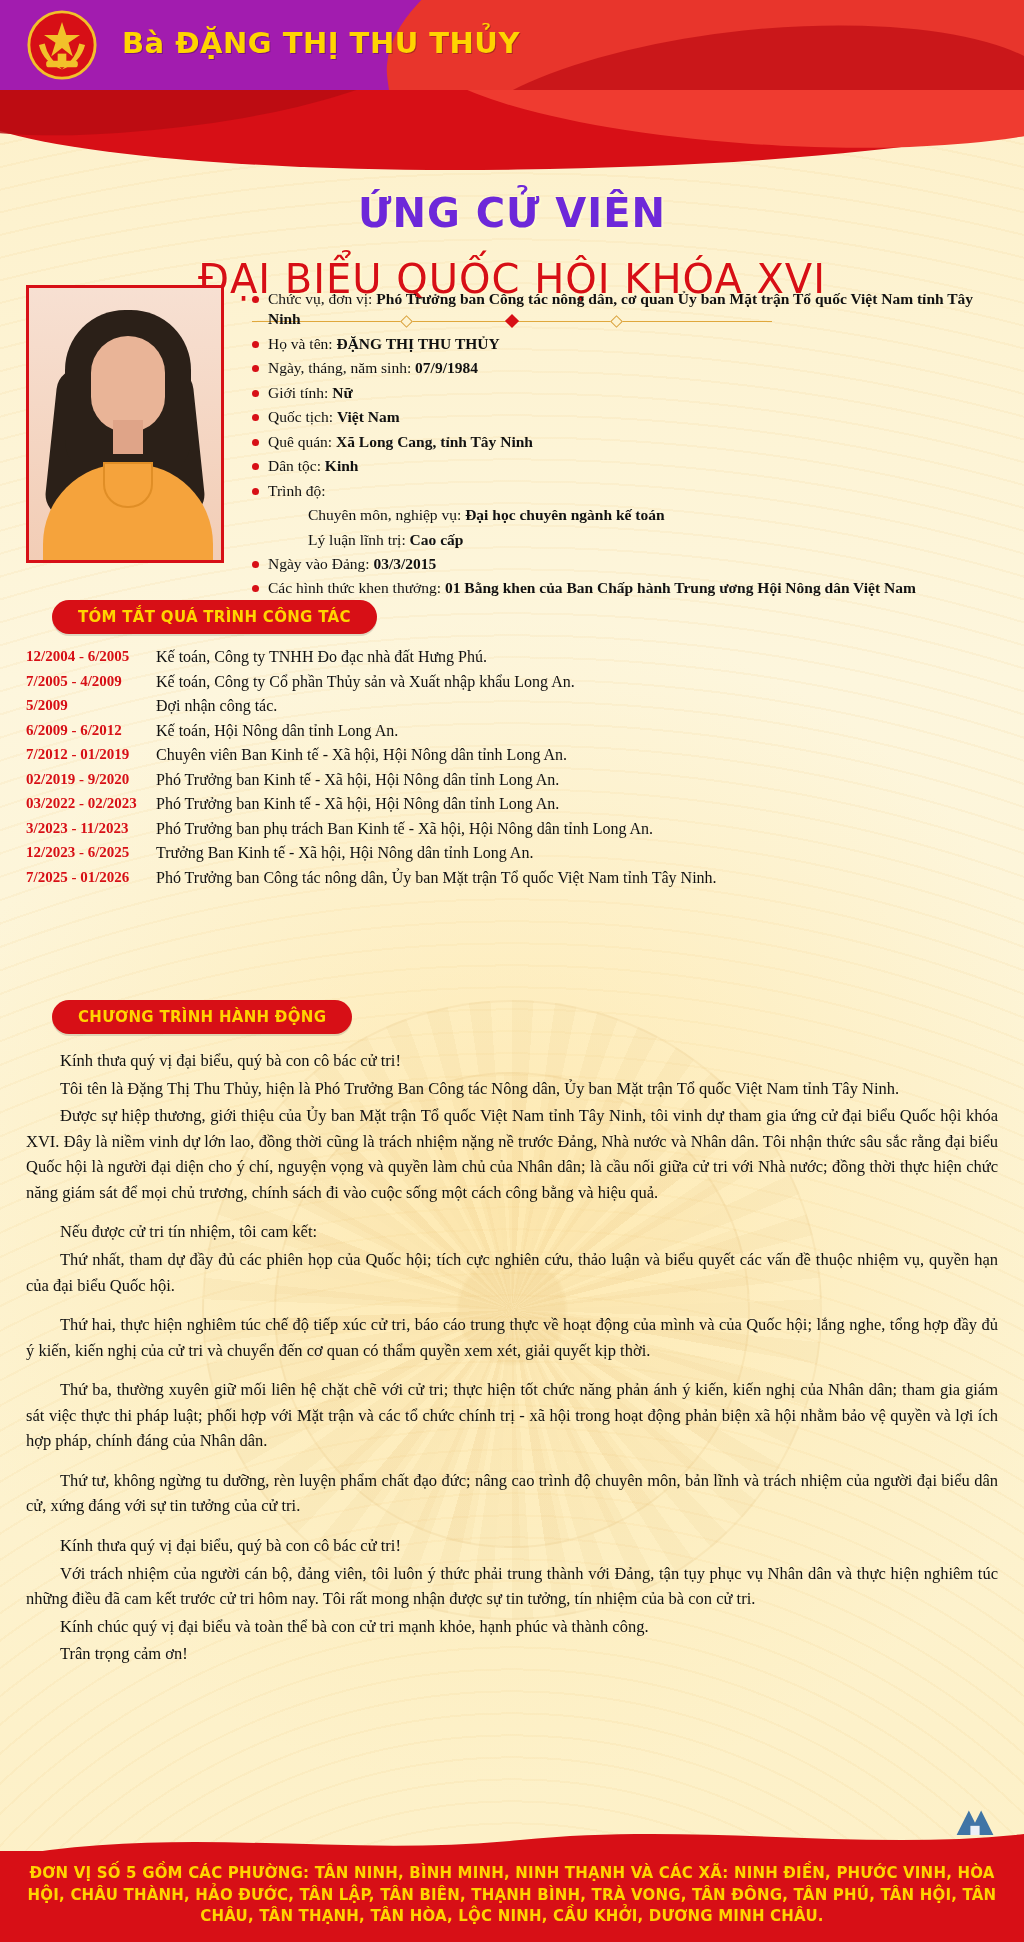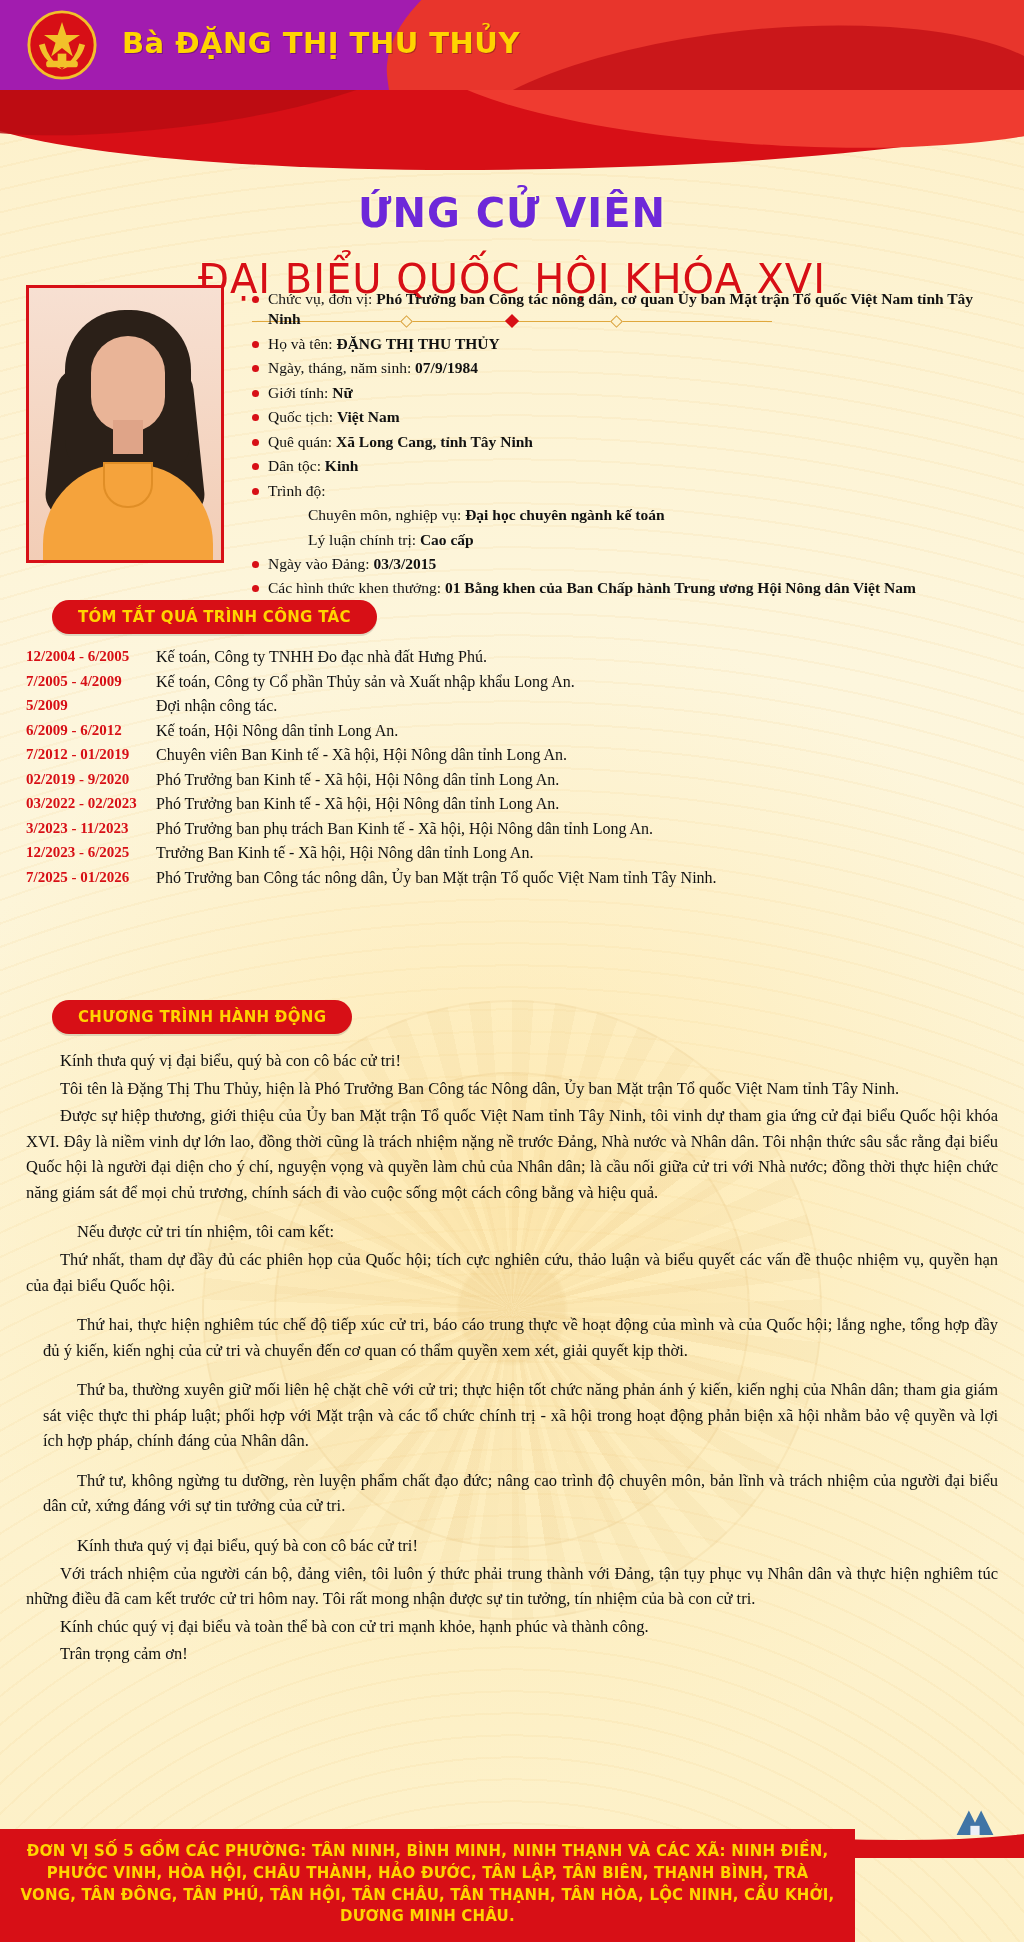--- a/index.html
+++ b/index.html
@@ -172,25 +172,25 @@
     font-family:"Liberation Serif", serif;
   }
   .career-text{ font-size:16px; color:#111; }
 
   
   .program{
     position:absolute; left:26px; top:1048px; width:972px; z-index:6;
     font-size:16.5px; line-height:1.55; color:#111; text-align:justify;
   }
   .program p{ margin:0 0 2px 0; text-indent:34px; }
-  .program p.gap{ margin-top:14px;margin-left:17px; }
+  .program p.gap{ margin-top:14px; }
 
   
   .footer{
-    position:absolute; left:0; bottom:0; width:855px; background:#d70f16; color:#ffd400;
+    position:absolute; left:0; bottom:0; width:1024px; background:#d70f16; color:#ffd400;
     font-family:"DejaVu Sans", sans-serif; font-weight:bold; font-size:15px;
     text-align:center; padding:12px 20px 14px; line-height:1.45; z-index:7;
     letter-spacing:.2px;
   }
   .footer-wave{
     position:absolute; left:0; bottom:84px; width:1024px; height:36px; z-index:6;
   }
   .logo-mark{
     position:absolute; right:26px; bottom:100px; z-index:8; width:46px; height:40px;
   }
@@ -279,21 +279,21 @@
         <b>Kinh</b>
       </li>
       <li>
         <span>Trình độ:</span>
       </li>
       <li class="sub-line">
         <span>Chuyên môn, nghiệp vụ:</span>
         <b>Đại học chuyên ngành kế toán</b>
       </li>
       <li class="sub-line">
-        <span>Lý luận chính trị:</span>
+        <span>Lý luận lĩnh trị:</span>
         <b>Cao cấp</b>
       </li>
       <li>
         <span>Ngày vào Đảng:</span>
         <b>03/3/2015</b>
       </li>
       <li>
         <span>Các hình thức khen thưởng:</span>
         <b>01 Bằng khen của Ban Chấp hành Trung ương Hội Nông dân Việt Nam</b>
       </li>

